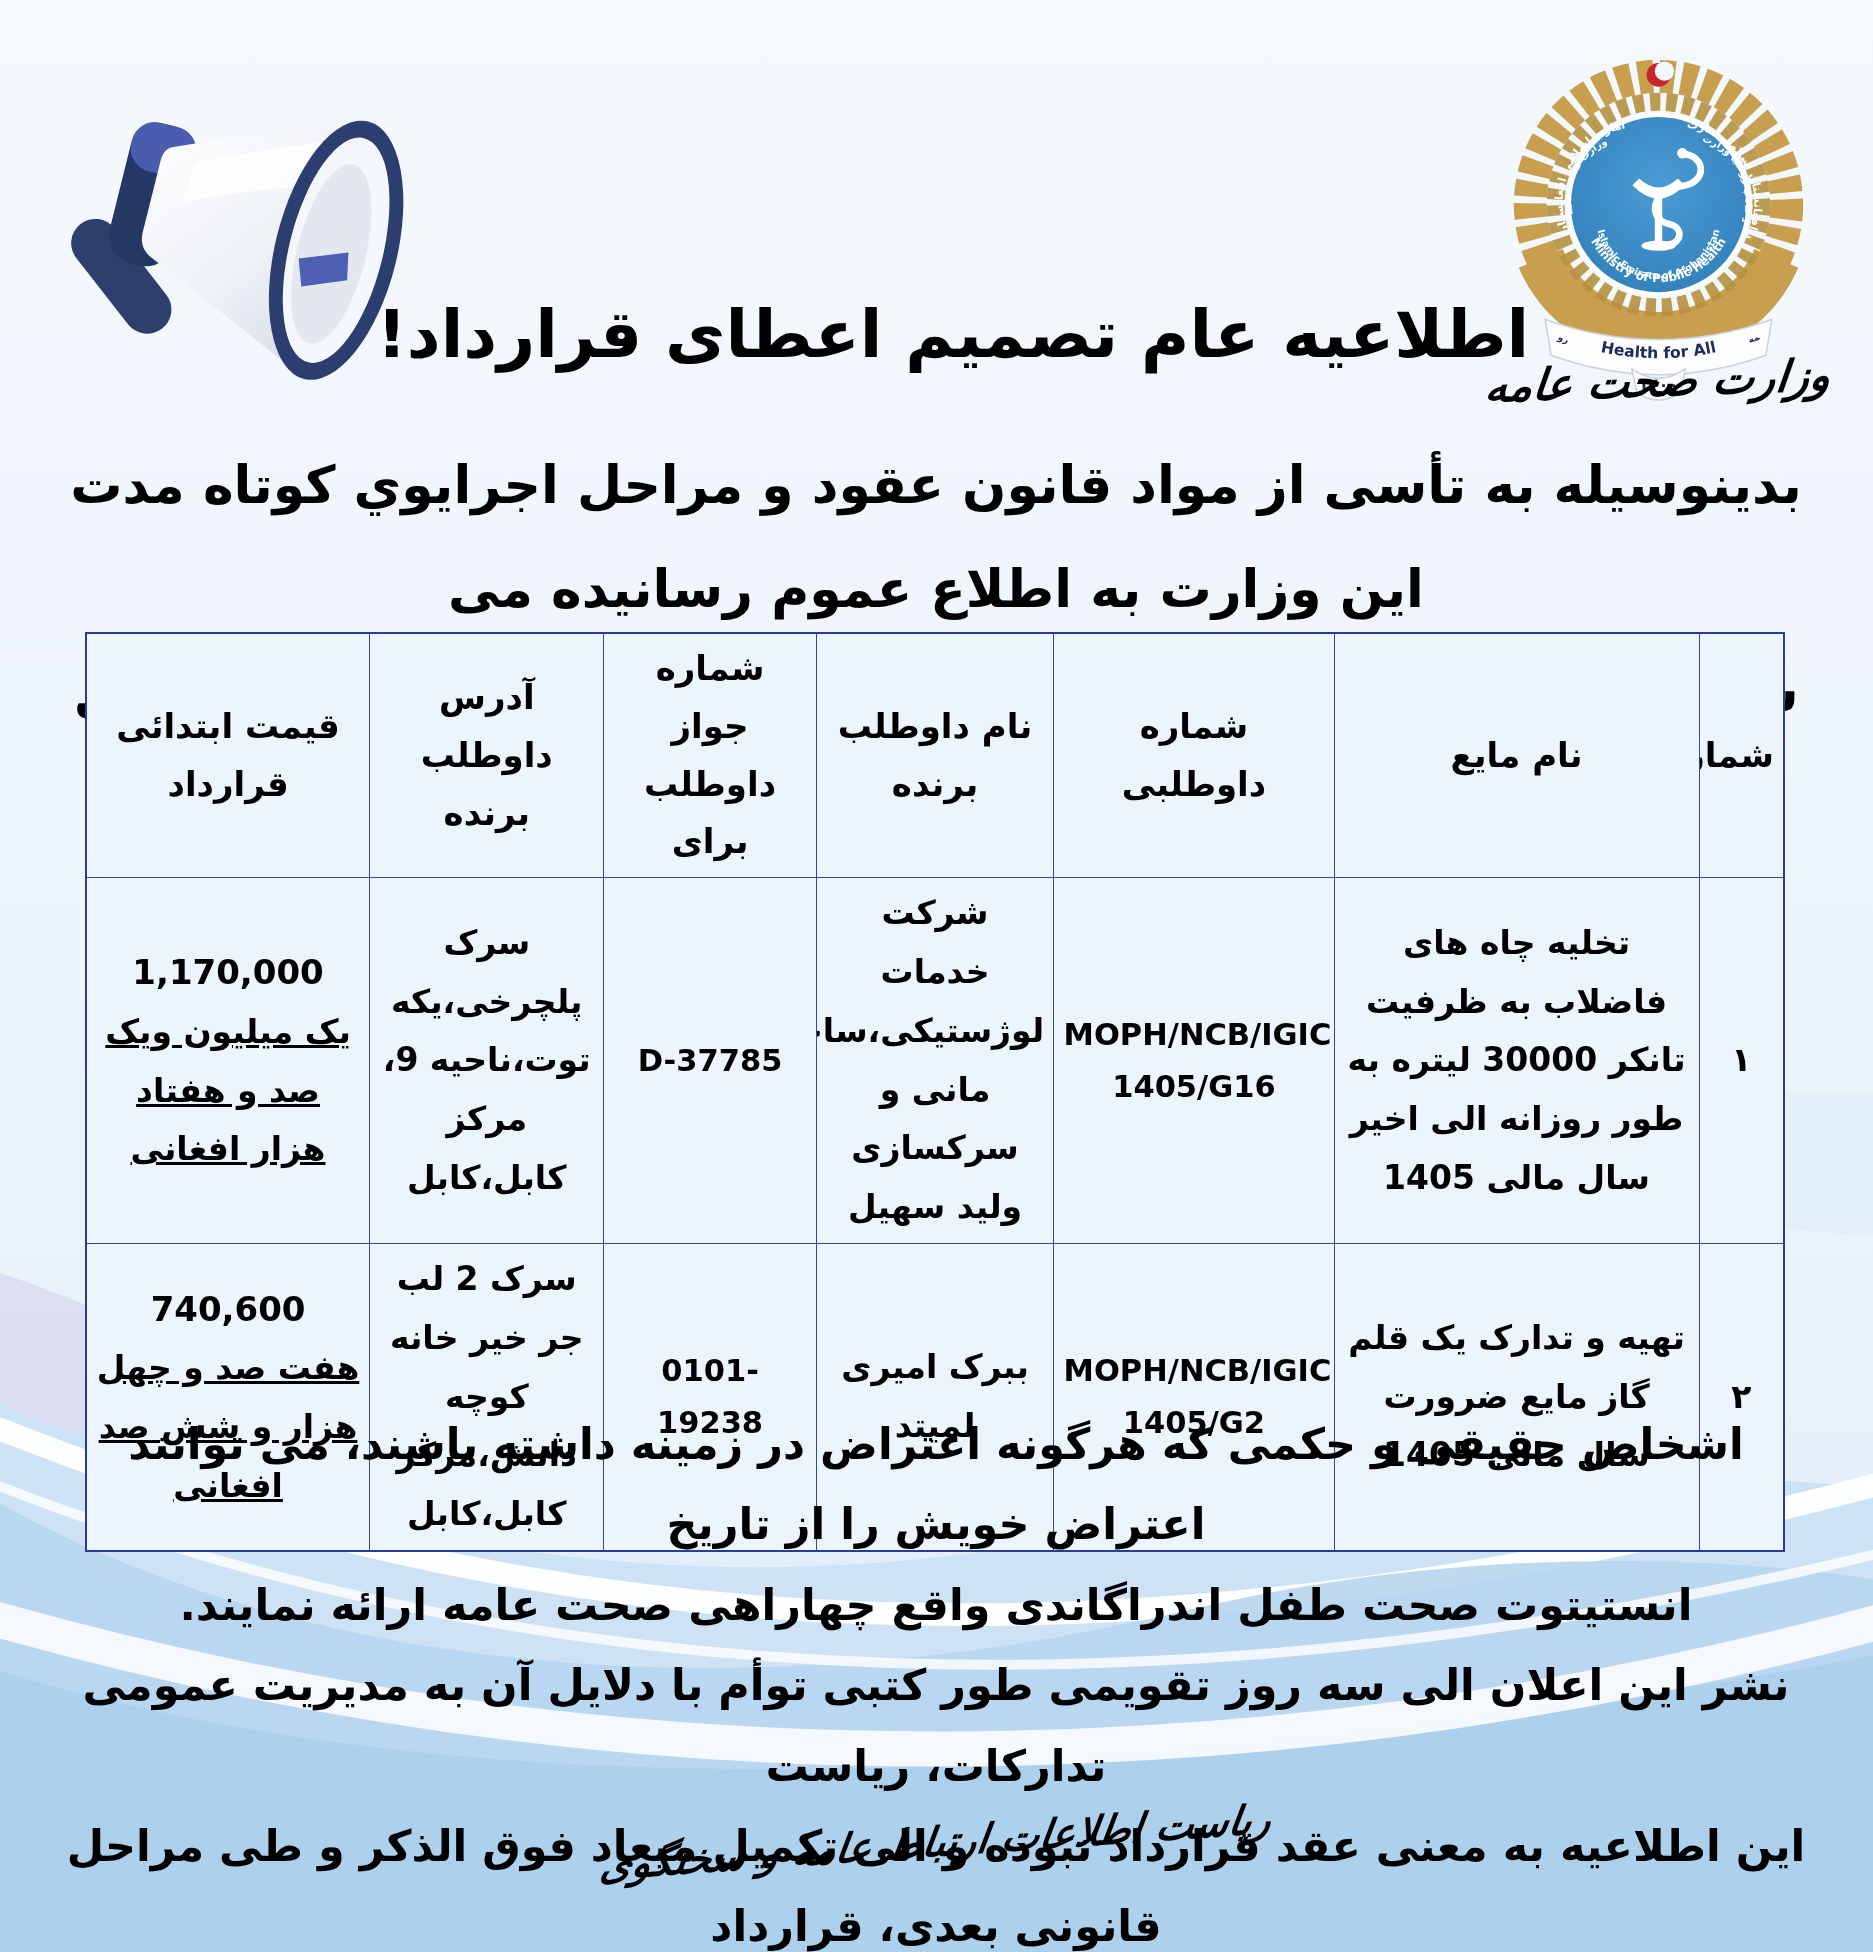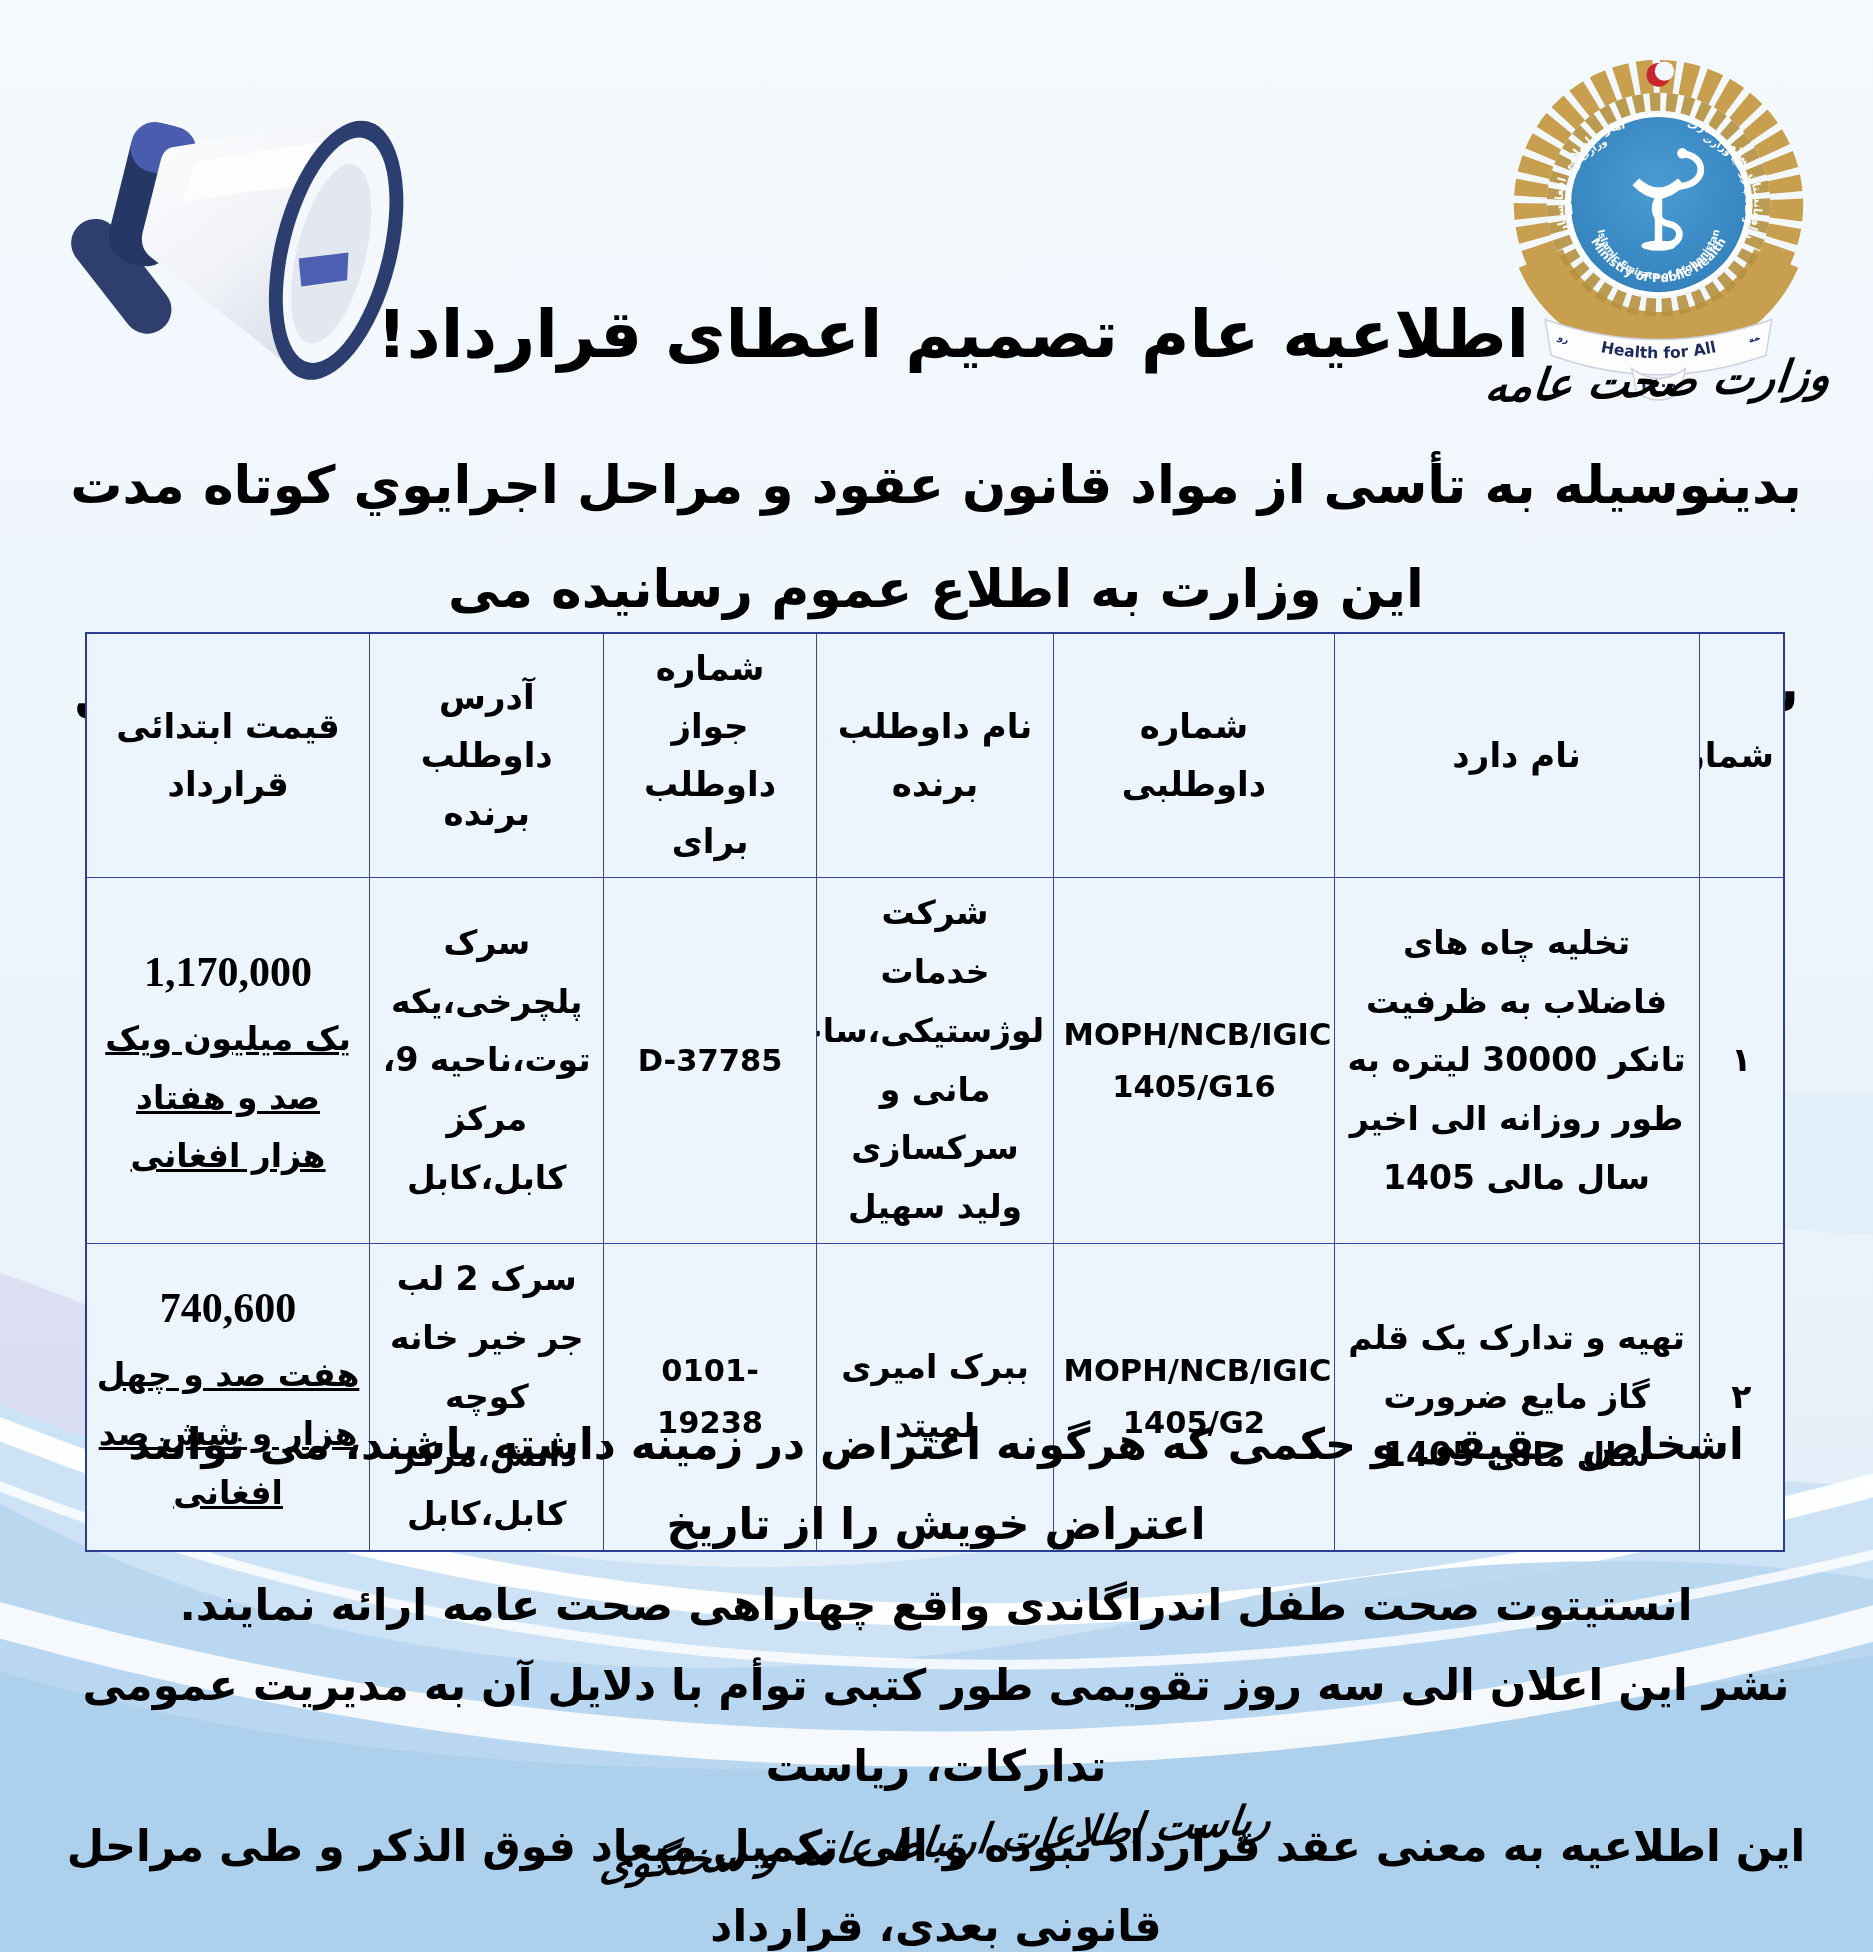--- a/index.html
+++ b/index.html
@@ -94,21 +94,21 @@
   col.c-num     { width: 5%; }
   col.c-project { width: 21.5%; }
   col.c-bid     { width: 16.5%; }
   col.c-winner  { width: 14%; }
   col.c-license { width: 12.5%; }
   col.c-address { width: 13.8%; }
   col.c-price   { width: 16.7%; }
 
   .num-cell { font-size: 43px; }
   .latin-line { display: block; direction: ltr; unicode-bidi: embed; font-size: 30.5px; line-height: 1.7; }
-  .price-number { display: block; direction: ltr; unicode-bidi: embed; font-size: 42px; font-family: Liberation Serif, serif; }
+  .price-number { display: block; direction: ltr; unicode-bidi: embed; font-size: 34px; }
   .price-words { display: block; text-decoration: underline; }
 
   .notes {
     position: absolute;
     top: 1404px; right: 47px; left: 47px;
     direction: rtl;
     text-align: center;
     font-size: 43px;
     font-weight: bold;
     line-height: 1.87;
@@ -258,21 +258,21 @@
         <col class="c-project">
         <col class="c-bid">
         <col class="c-winner">
       <col class="c-license">
         <col class="c-address">
         <col class="c-price">
     </colgroup>
     <thead>
       <tr>
         <th>شماره</th>
-        <th>نام دارد</th>
+        <th>نام مایع</th>
         <th>شماره داوطلبی</th>
         <th>نام داوطلب برنده</th>
         <th>شماره جواز داوطلب برای</th>
         <th>آدرس داوطلب برنده</th>
         <th>قیمت ابتدائی قرارداد</th>
       </tr>
     </thead>
     <tbody>
       <tr class="row-1">
         <td class="num-cell">۱</td>

